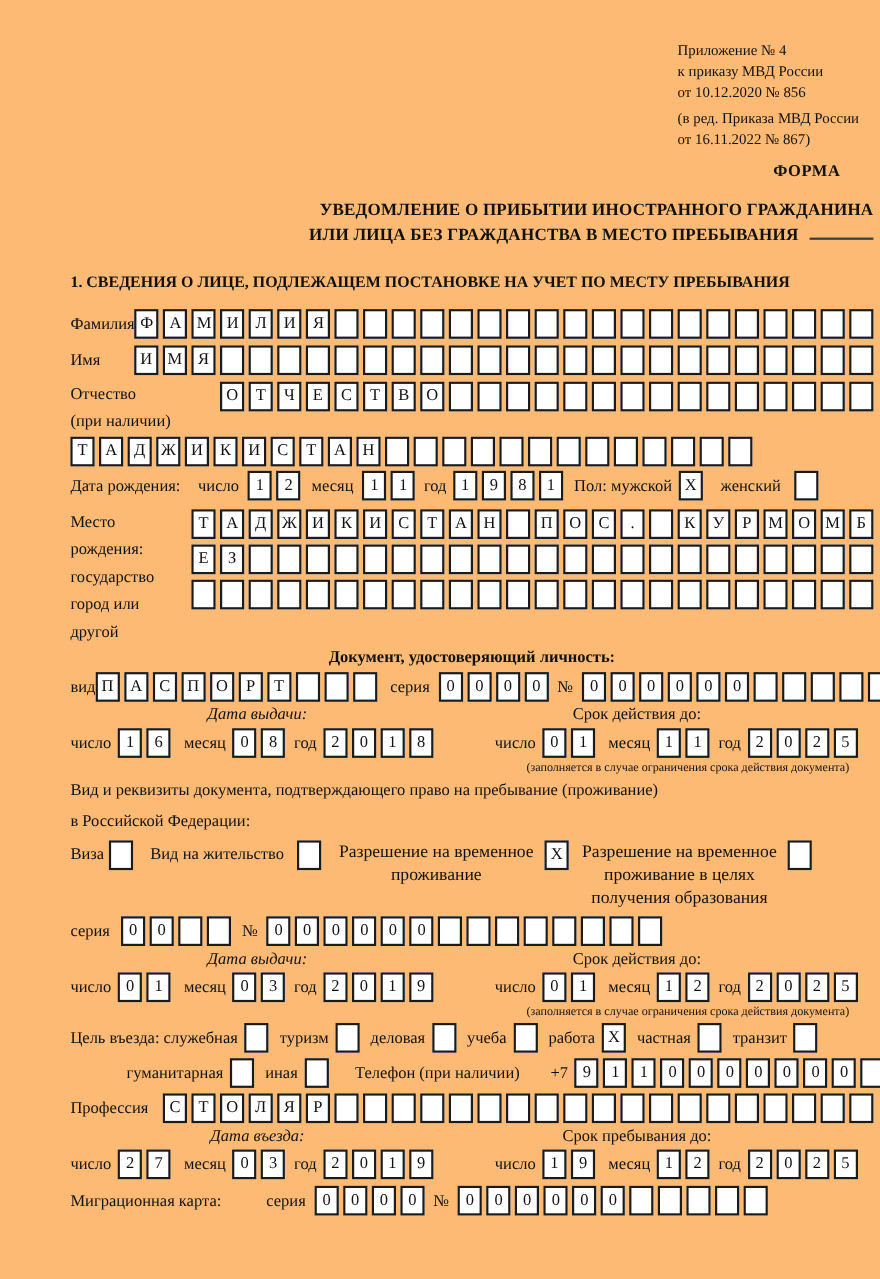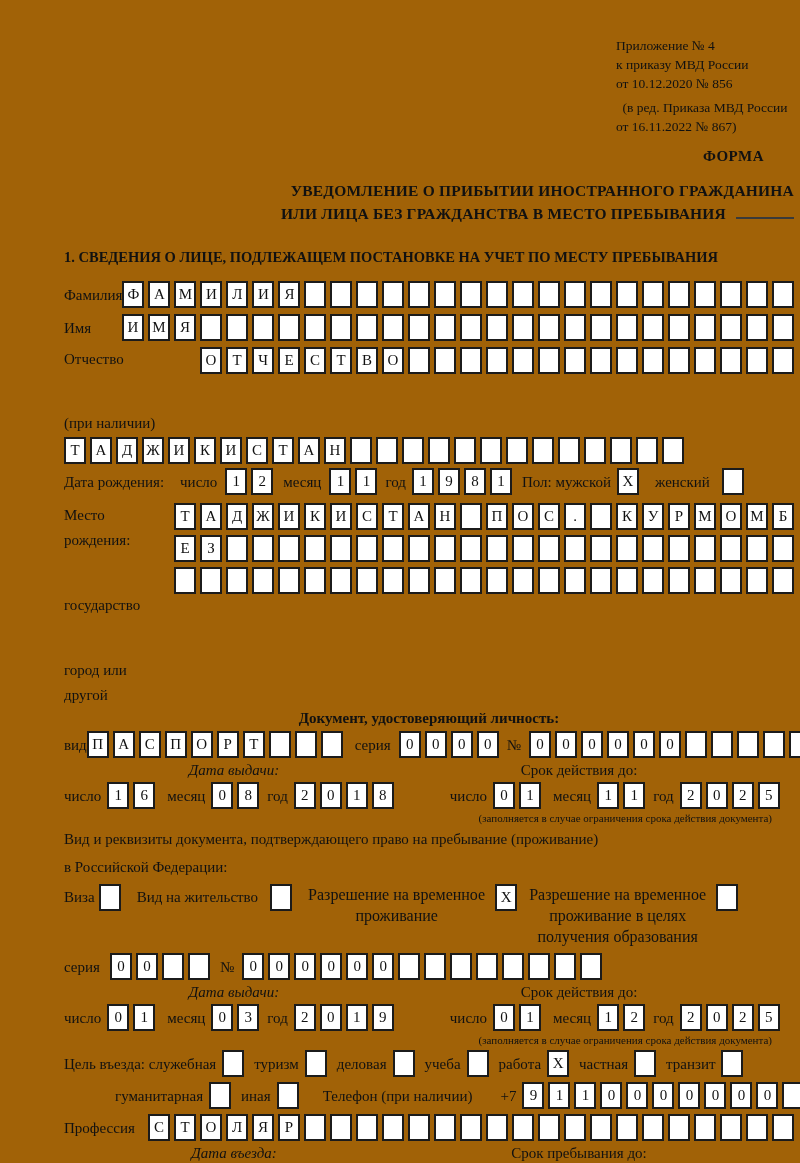--- a/index.html
+++ b/index.html
@@ -2,32 +2,32 @@
 <html><head>
 <meta charset="utf-8">
 <style>
   * { margin:0; padding:0; box-sizing:border-box; }
   html,body { background:#fff; }
   body {
     width:800px; height:1163px;
     font-family:"Liberation Serif","DejaVu Serif",serif;
     color:#111;
   }
-  .page { position:relative; width:800px; height:1163px; padding:36px 6px 10px 64px; overflow:hidden; background:#a16207; }
+  .page { position:relative; width:800px; height:1163px; padding:36px 6px 10px 64px; overflow:hidden; background:#fdba74; }
 
   .ref { margin-left:552px; font-size:13.5px; line-height:19px; }
-  .ref .gap { margin-top:5px;text-align:center; }
+  .ref .gap { margin-top:5px; }
   .forma { text-align:right; padding-right:30px; font-weight:bold; font-size:15px; margin-top:12px; letter-spacing:.5px; }
   .title { text-align:right; font-weight:bold; font-size:15.5px; line-height:23px; margin-top:14px; letter-spacing:.2px; }
   .uline { display:inline-block; width:58px; border-bottom:2px solid #3a3a3a; height:.9em; margin-left:10px; }
   .section { font-weight:bold; font-size:14.5px; margin-top:24px; margin-bottom:15px; }
 
   .row { display:flex; align-items:flex-start; margin-bottom:6px; }
   .lbl { font-size:15px; line-height:18px; padding-top:5px; white-space:nowrap; }
-  .lblcol { display:flex; flex-direction:column; font-size:15px; line-height:24px;gap:40px; }
+  .lblcol { display:flex; flex-direction:column; font-size:15px; line-height:24px; }
   .cells { display:flex; gap:4px; flex-wrap:nowrap; }
   .cell { flex:0 0 auto; width:22px; height:27px; border:2px solid #1b1b1b;
           display:flex; align-items:center; justify-content:center;
           font-size:15px; line-height:1; background:#fff; }
   .colcells { display:flex; flex-direction:column; gap:5px; }
 
   .w-fam  { width:66px; }
   .w-otch { width:144px; }
   .w-grazh{ width:118px; }
   .w-mesto{ width:141px; }

